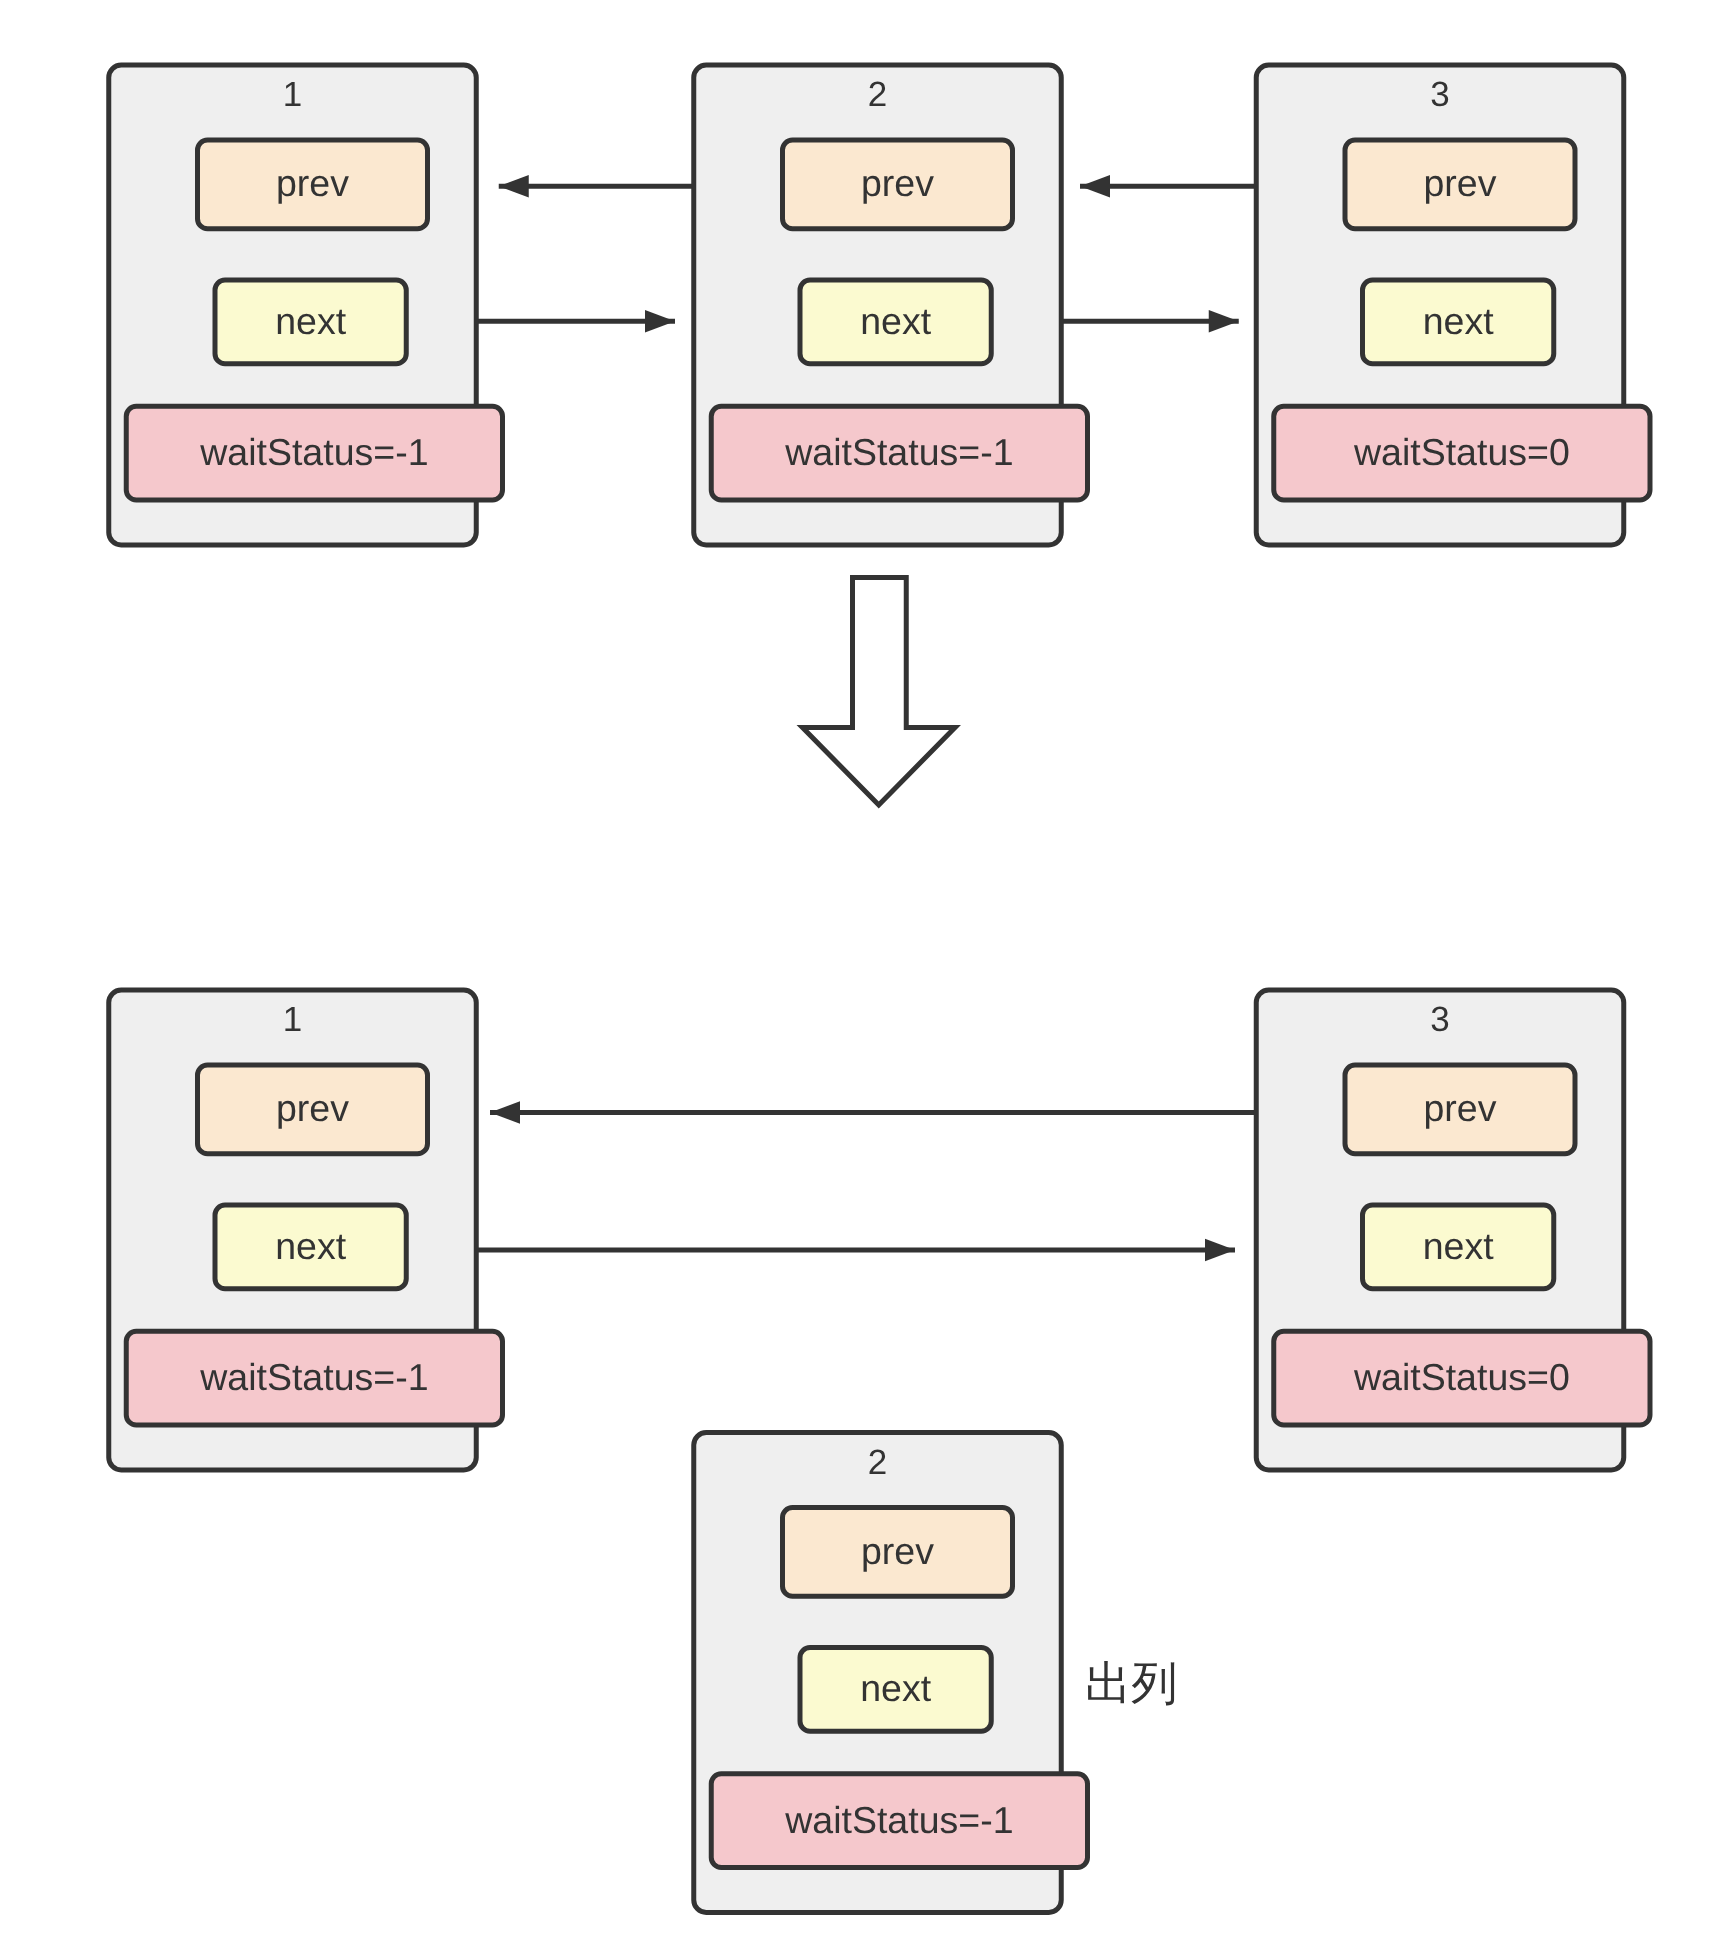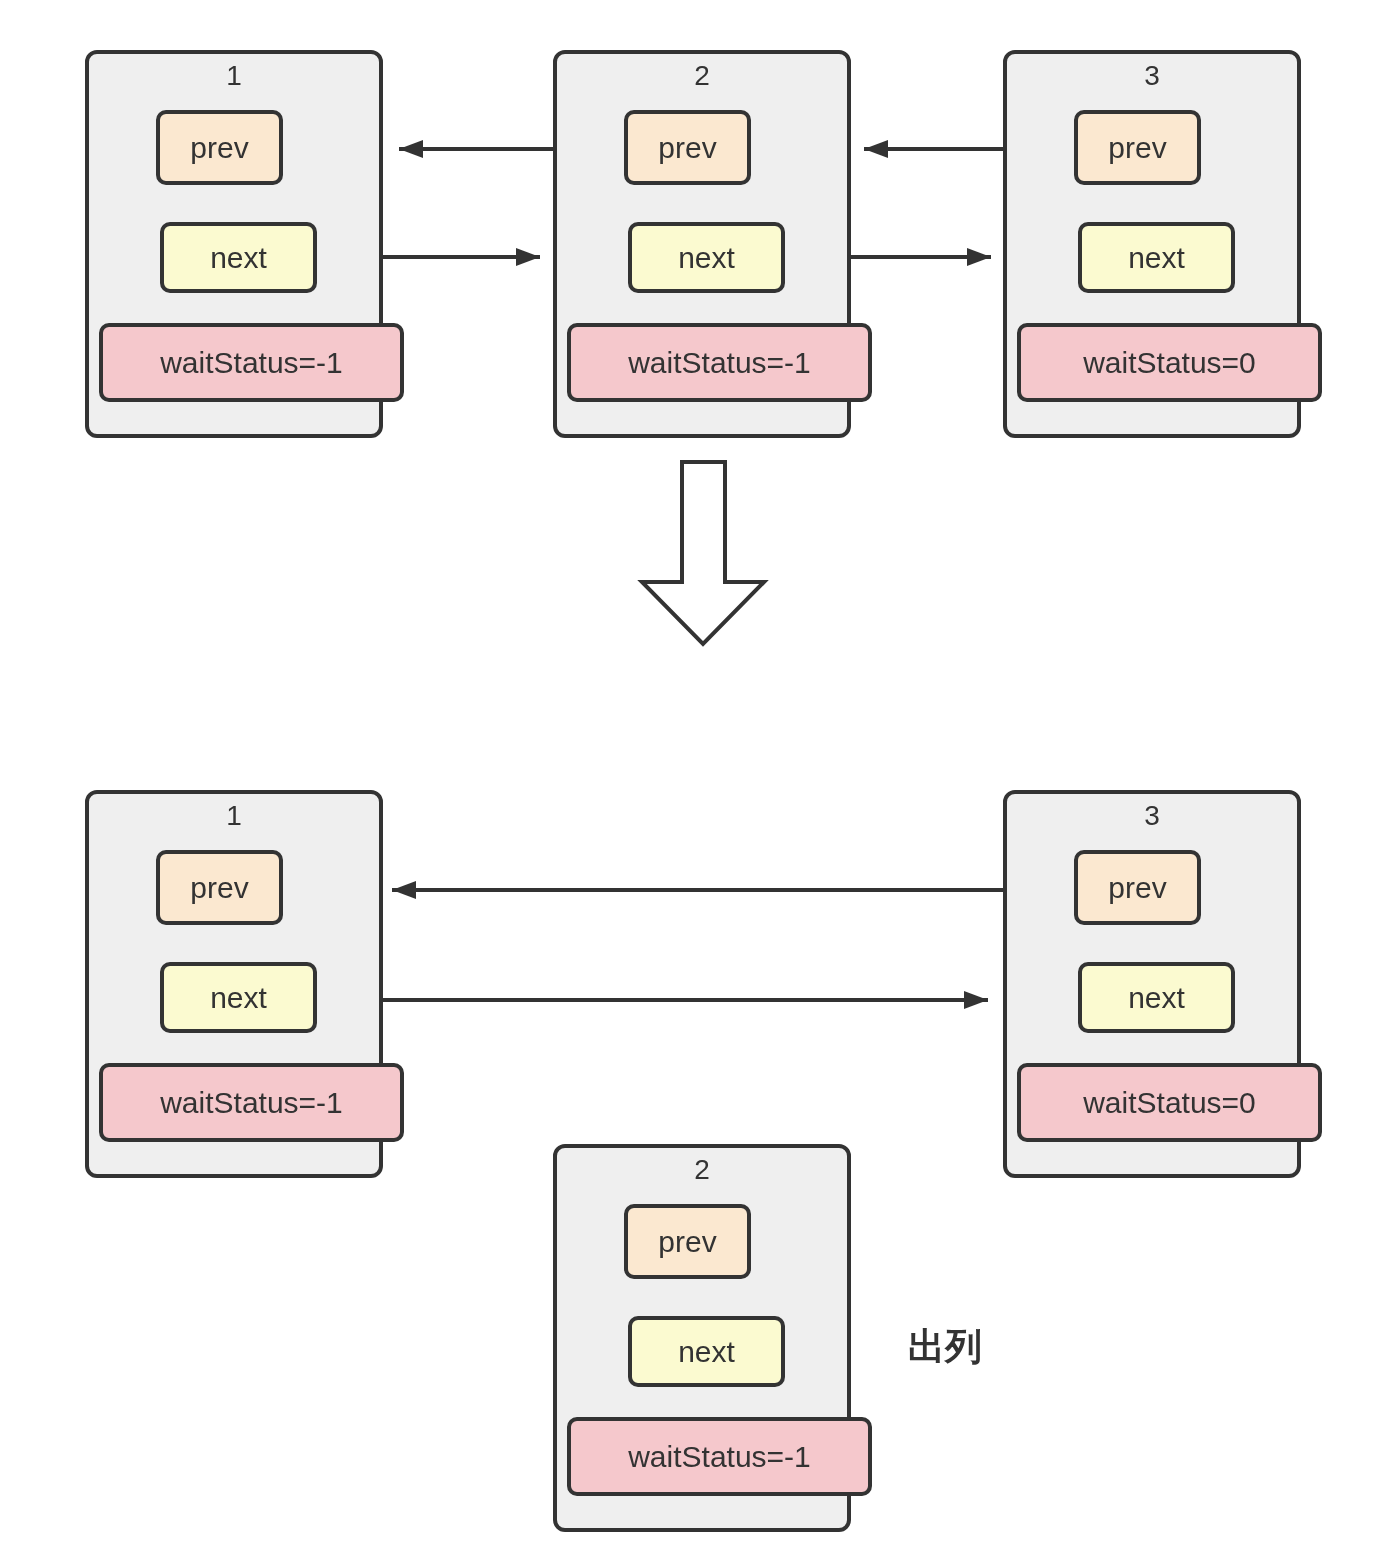--- a/index.html
+++ b/index.html
@@ -55,29 +55,29 @@
     display: flex;
     align-items: center;
     justify-content: center;
     border: 4px solid var(--color-line);
     border-radius: 10px;
     font-size: 30px;
     font-weight: 500;
     color: var(--color-text);
     white-space: nowrap;
   }
-  .box.prev { left: 67px; top: 56px;  width: 127px; height: 75px; background: var(--color-prev-fill); }
-  .box.next { left: 71px; top: 168px; width: 157px; height: 71px; background: var(--color-next-fill); }
+  .box.prev { left: 67px; top: 56px;  width: 188px; height: 75px; background: var(--color-prev-fill); }
+  .box.next { left: 81px; top: 168px; width: 157px; height: 71px; background: var(--color-next-fill); }
   .box.wait { left: 10px; top: 269px; width: 305px; height: 79px; background: var(--color-wait-fill); }
 
   .dequeue-label {
     position: absolute;
-    left: 908px; top: 1322px;
+    left: 868px; top: 1322px;
     font-size: 37px;
-    font-weight: 700;
+    font-weight: 400;
     color: var(--color-text);
   }
 
   
   .pos-top-1 { left: 85px;  top: 50px; }
   .pos-top-2 { left: 553px; top: 50px; }
   .pos-top-3 { left: 1003px;top: 50px; }
   .pos-bot-1 { left: 85px;  top: 790px; }
   .pos-bot-3 { left: 1003px;top: 790px; }
   .pos-bot-2 { left: 553px; top: 1144px; }

